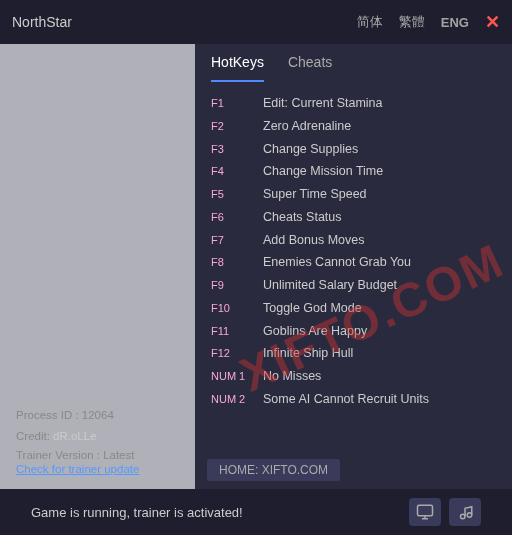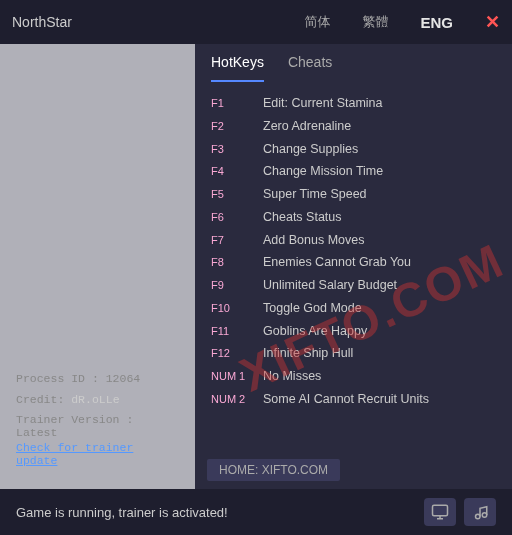--- a/index.html
+++ b/index.html
@@ -32,35 +32,35 @@
 
     .titlebar-title {
       color: #cccccc;
       font-size: 14px;
       font-weight: 500;
     }
 
     .titlebar-right {
       display: flex;
       align-items: center;
-      gap: 32px;
+      gap: 16px;
     }
 
     .lang-btn {
       color: #aaaaaa;
       font-size: 13px;
       cursor: pointer;
       background: none;
       border: none;
     }
 
     .lang-btn.active {
-      color: #e5e5e5;
+      color: #a3a3a3;
       font-weight: bold;
-      font-size: 15px;
+      font-size: 13px;
     }
 
     .close-btn {
       color: #ff5555;
       font-size: 18px;
       font-weight: bold;
       cursor: pointer;
       background: none;
       border: none;
     }
@@ -122,22 +122,21 @@
       min-width: 52px;
       color: #f9a8d4;
       font-size: 11px;
     }
 
     .hotkey-label {
       color: #cccccc;
     }
 
     .info-section {
-      padding: 8px 16px 16px;
-      font-family: Liberation Mono, monospace;
+      padding: 8px 16px 8px;
     }
 
     .info-label {
       color: #888888;
       font-size: 11.5px;
       margin-bottom: 2px;
     }
 
     .info-value {
       color: #cccccc;
@@ -168,21 +167,21 @@
       cursor: pointer;
       border-radius: 2px;
     }
 
     .status-bar {
       background: #1e1e2e;
       height: 46px;
       display: flex;
       align-items: center;
       justify-content: space-between;
-      padding: 0 16px;
+      padding: 0 31px;
       flex-shrink: 0;
     }
 
     .status-text {
       color: #cccccc;
       font-size: 13px;
     }
 
     .status-icons {
       display: flex;

